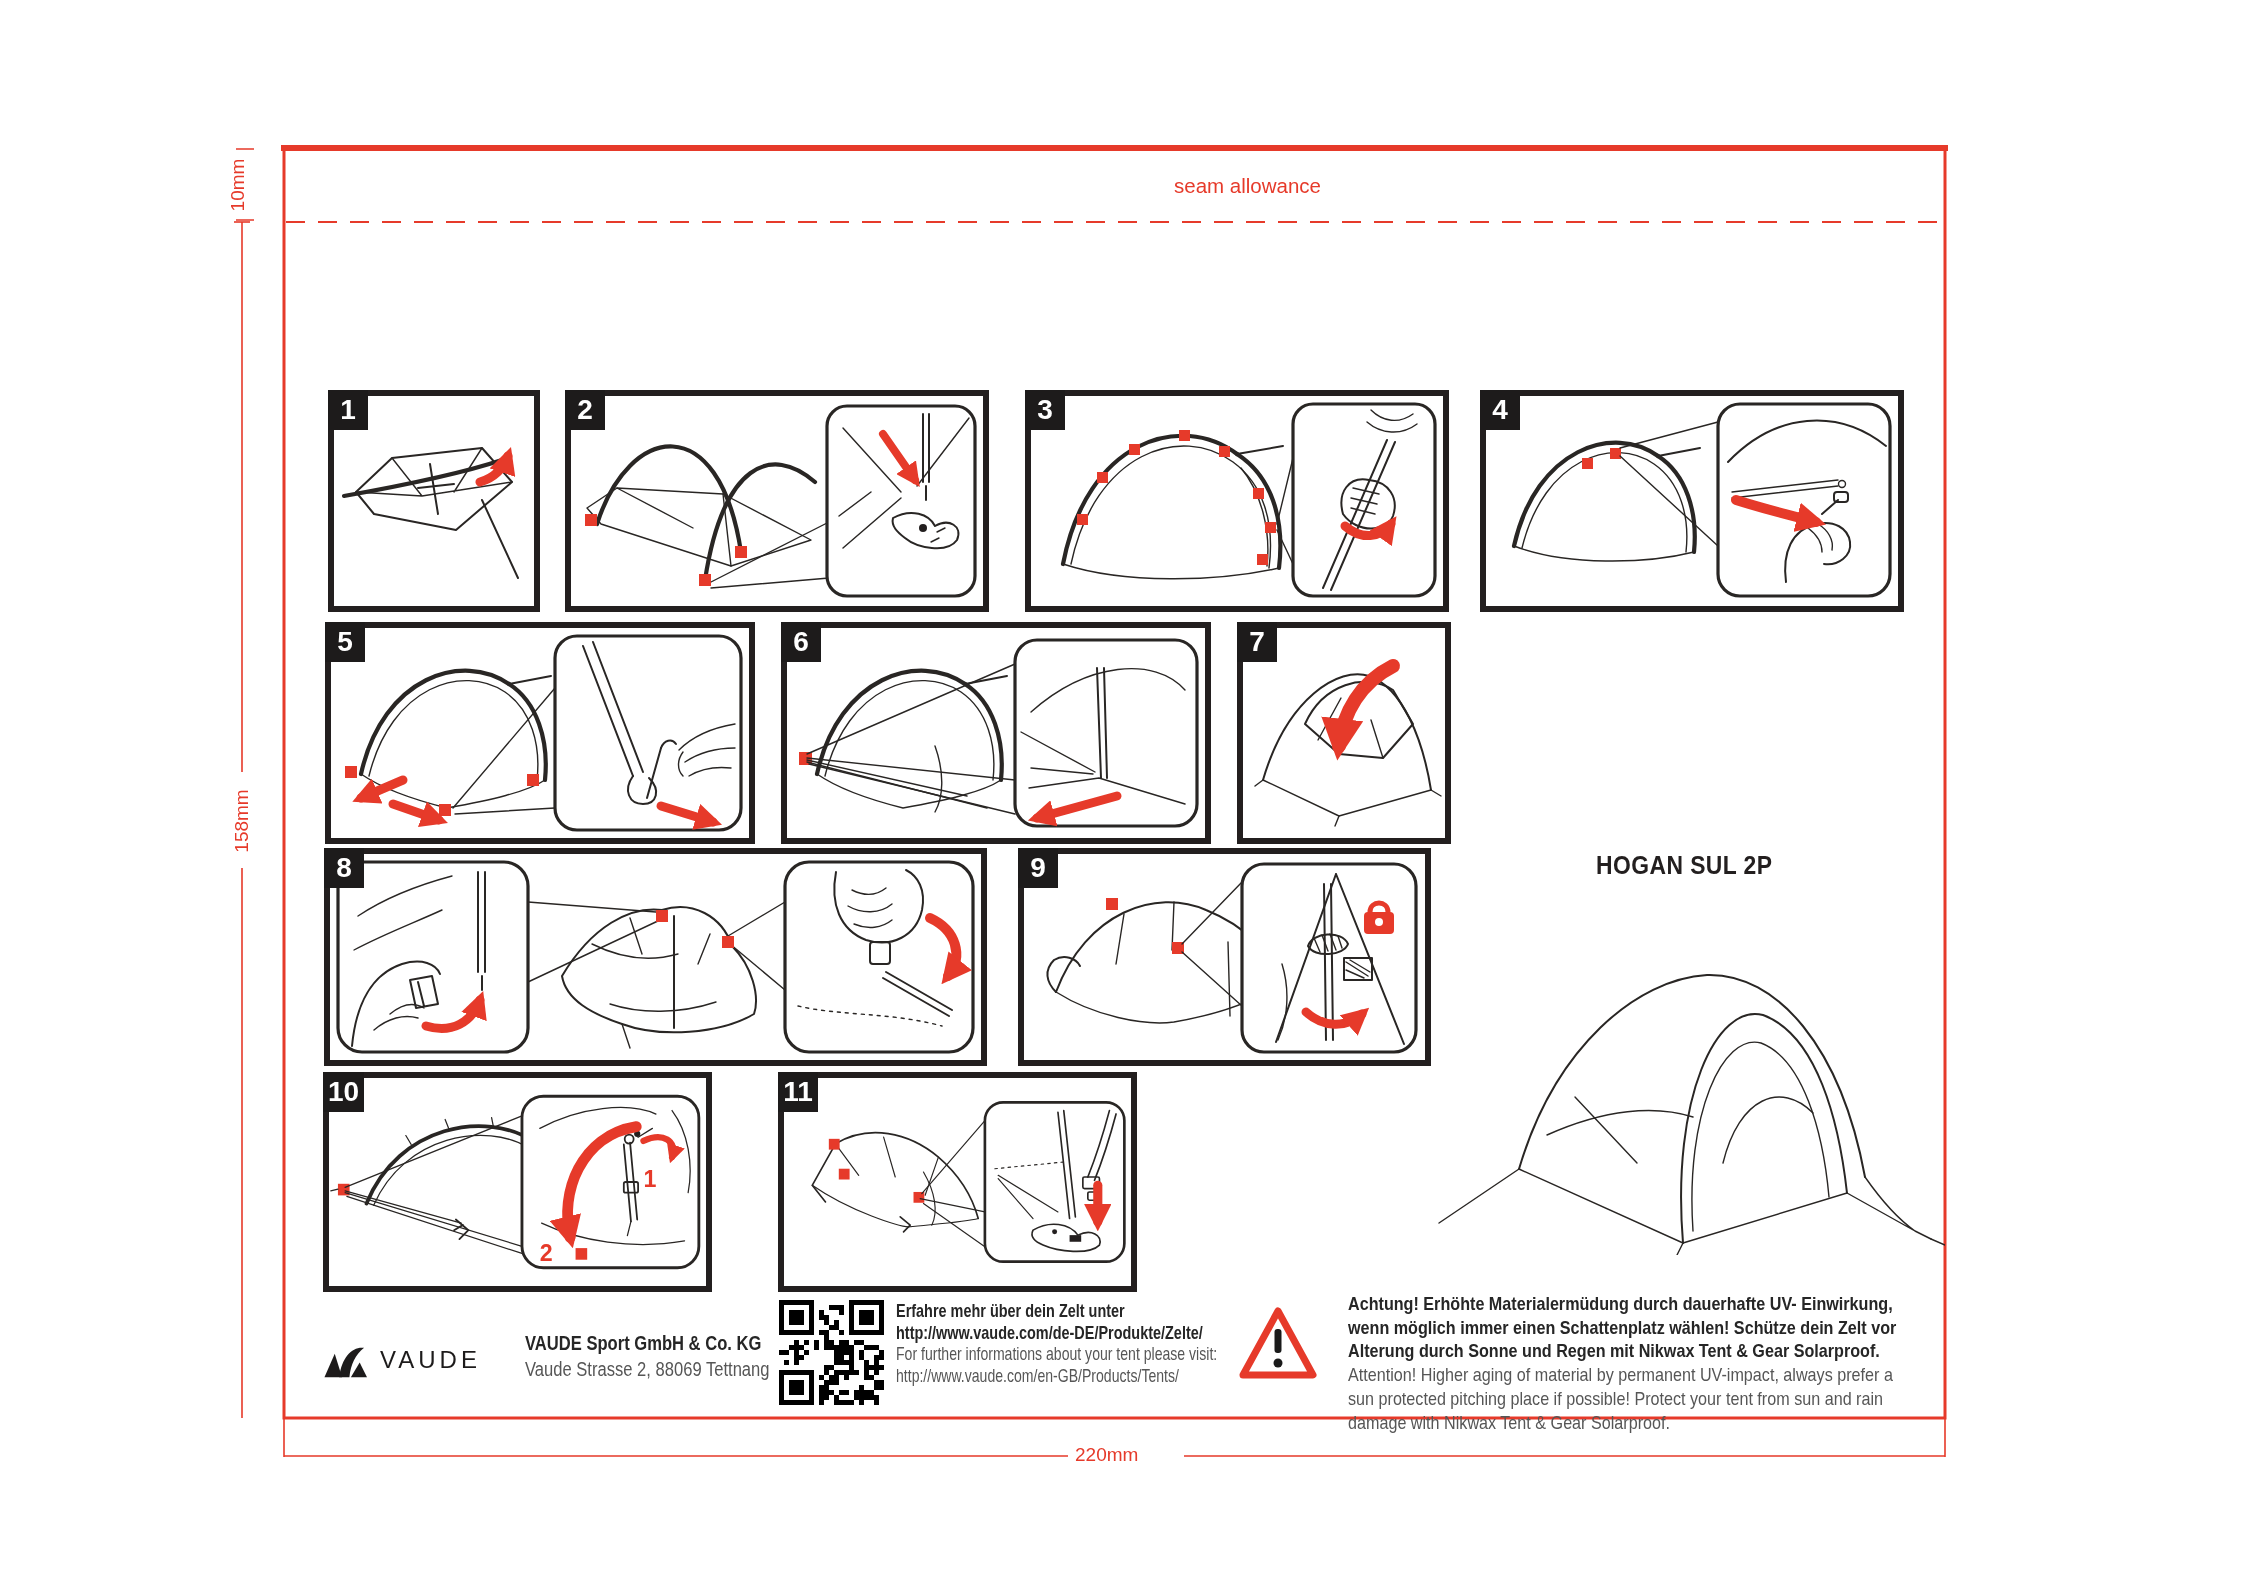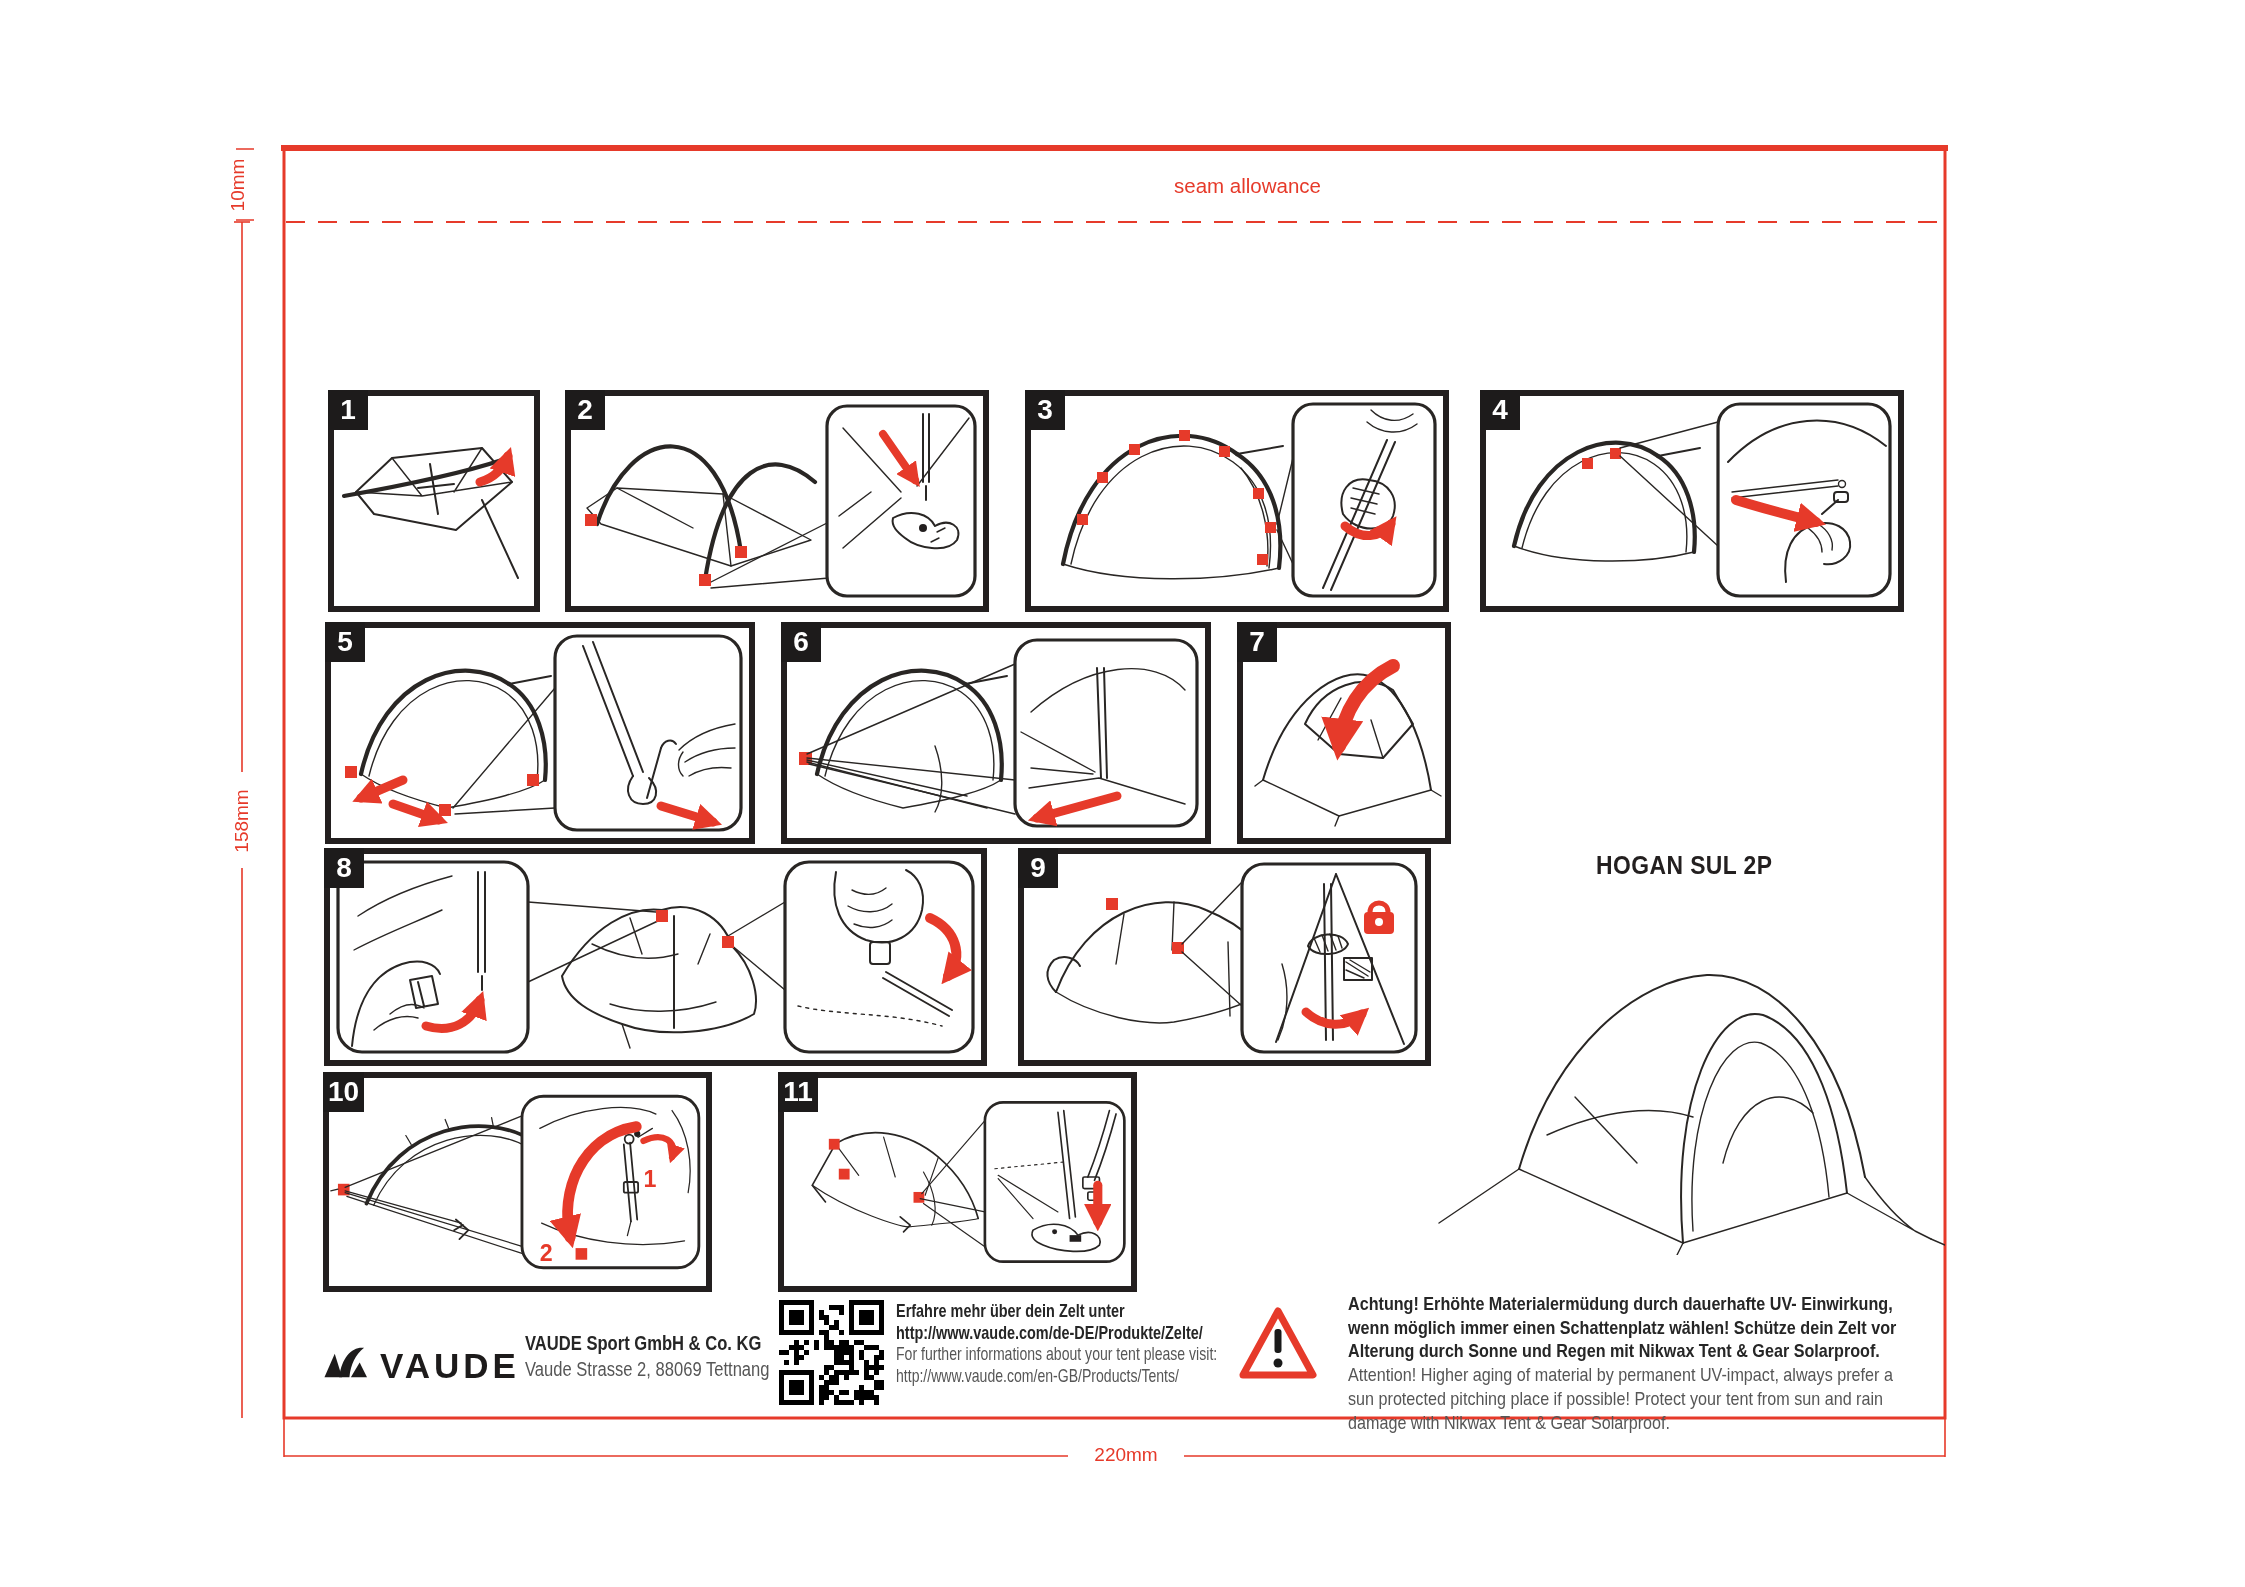--- a/index.html
+++ b/index.html
@@ -14,33 +14,33 @@
   .ln{stroke:#292624;fill:none;stroke-width:2;stroke-linecap:round;stroke-linejoin:round;}
   .thin{stroke-width:1.4;}
   .thk{stroke-width:4.2;}
   .red{stroke:#e63a2a;fill:none;stroke-linecap:round;stroke-linejoin:round;}
   .rs{fill:#e63a2a;}
   .ins{fill:#fff;stroke:#292624;stroke-width:3.2;}
   .dsh{stroke-dasharray:3 5;}
   .rtxt{fill:#e63a2a;font-family:"Liberation Sans",sans-serif;font-weight:bold;font-size:26px;}
   .vdim{position:absolute;color:#e63a2a;font-size:19px;transform:rotate(-90deg);
         transform-origin:center;text-align:center;white-space:nowrap;}
-  .hdim{position:absolute;color:#e63a2a;font-size:19px;text-align:center;white-space:nowrap;}
+  .hdim{position:absolute;color:#e63a2a;font-size:19px;text-align:left;white-space:nowrap;}
   .title{position:absolute;font-weight:bold;font-size:26px;color:#231f1f;white-space:nowrap;
          transform:scaleX(.88);transform-origin:left top;letter-spacing:.5px;}
   .company b{display:block;font-size:19.5px;color:#262626;}
   .company span{display:block;font-size:19.5px;color:#565656;}
   .company{line-height:26px;transform:scaleX(.85);transform-origin:left top;white-space:nowrap;}
   .qrtxt{line-height:21.5px;transform:scaleX(.76);transform-origin:left top;white-space:nowrap;}
   .qrtxt .b{font-weight:bold;font-size:19px;color:#262626;}
   .qrtxt .r{font-size:18.5px;color:#565656;}
   .warn{line-height:23.7px;transform:scaleX(.85);transform-origin:left top;white-space:nowrap;}
   .warn .b{font-weight:bold;font-size:19px;color:#262626;}
   .warn .r{font-size:19px;color:#565656;}
-  .logo-text{position:absolute;font-weight:bold;font-size:35px;letter-spacing:4px;color:#1d1b1b;}
+  .logo-text{position:absolute;font-weight:normal;font-size:24px;letter-spacing:4px;color:#1d1b1b;}
   .seam{position:absolute;font-size:20.5px;color:#e63a2a;}
 </style>
 </head>
 <body>
 
 <div id="page">
 
   <svg width="0" height="0" style="position:absolute" aria-hidden="true">
     <defs>
       <marker id="ah" viewBox="0 0 10 10" refX="6.5" refY="5" markerWidth="3" markerHeight="3" orient="auto-start-reverse" markerUnits="strokeWidth">

